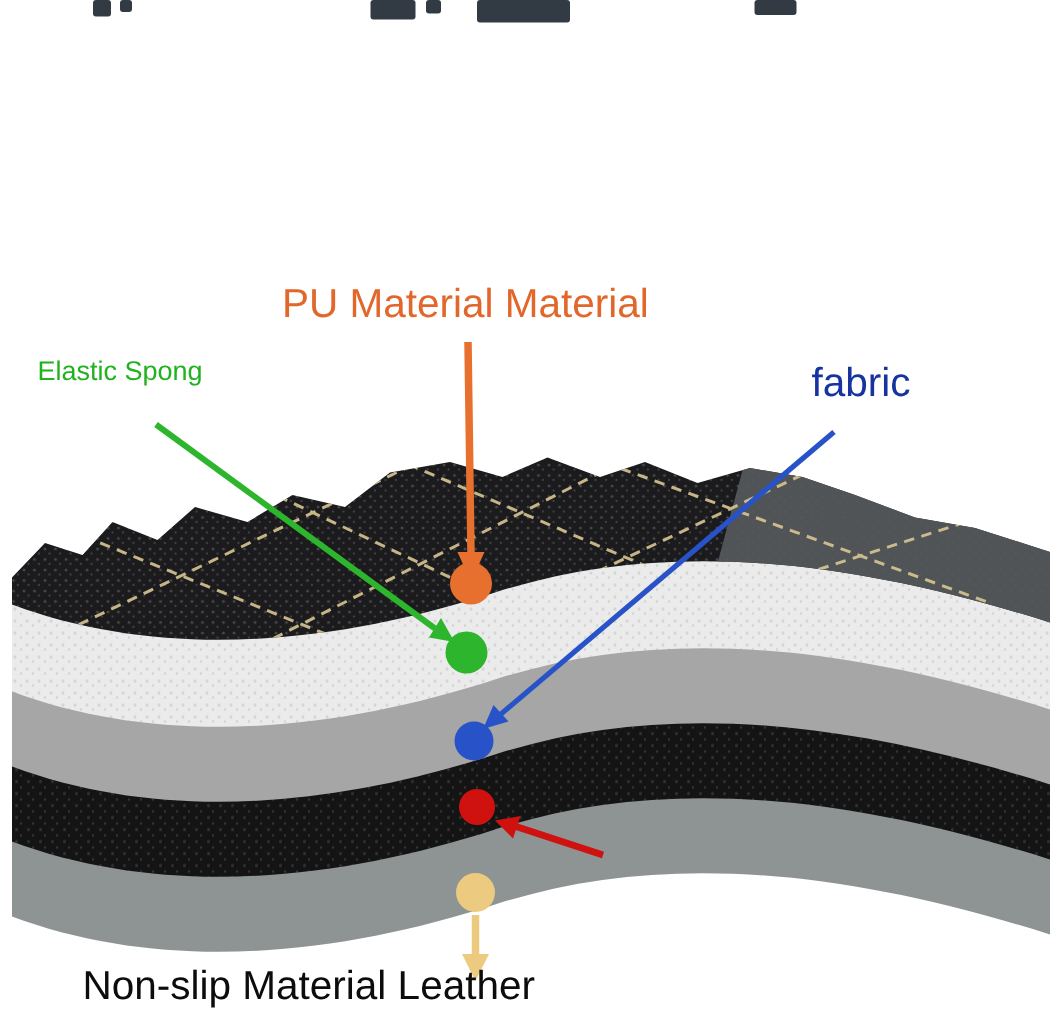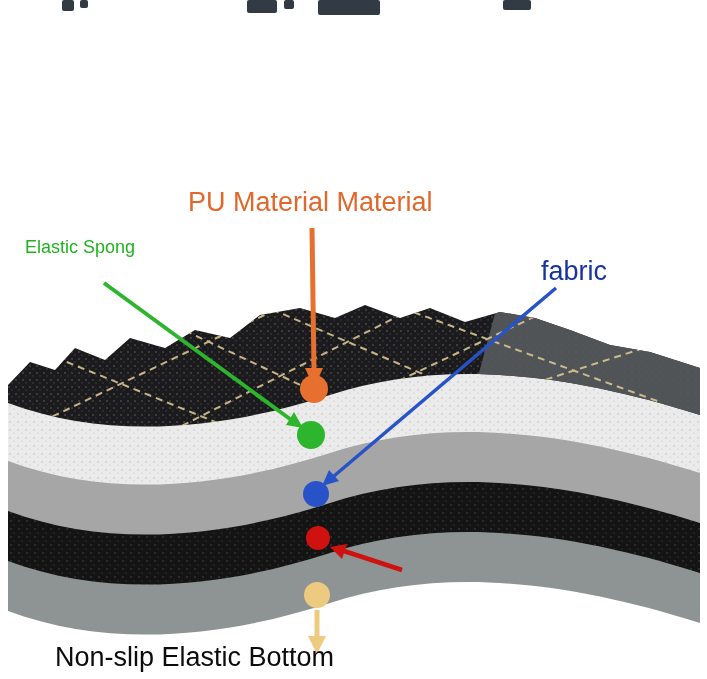--- a/index.html
+++ b/index.html
@@ -105,15 +105,15 @@
       <circle cx="314" cy="389" r="14" fill="#e8702e"></circle>
       <circle cx="311" cy="435" r="14" fill="#2db52d"></circle>
       <circle cx="316" cy="494" r="13" fill="#2853c8"></circle>
       <circle cx="318" cy="538" r="12" fill="#cf1110"></circle>
       <circle cx="317" cy="595" r="13" fill="#ecca7f"></circle>
     </g>
   </svg>
 
   <div class="label label-pu" style="color: rgb(226, 103, 43);">PU Material Material</div>
   <div class="label label-elastic" style="color: rgb(33, 178, 31);">Elastic Spong</div>
-  <div class="label label-fabric" style="color: rgb(22, 51, 159); margin-top: 16px;">fabric</div>
-  <div class="label label-bottom" style="color: rgb(12, 12, 12);">Non-slip Elastic Bottom</div>
+  <div class="label label-fabric" style="color: rgb(22, 51, 159);">fabric</div>
+  <div class="label label-bottom" style="color: rgb(12, 12, 12);">Non-slip Material Leather</div>
 </div>
 
 </body></html>

